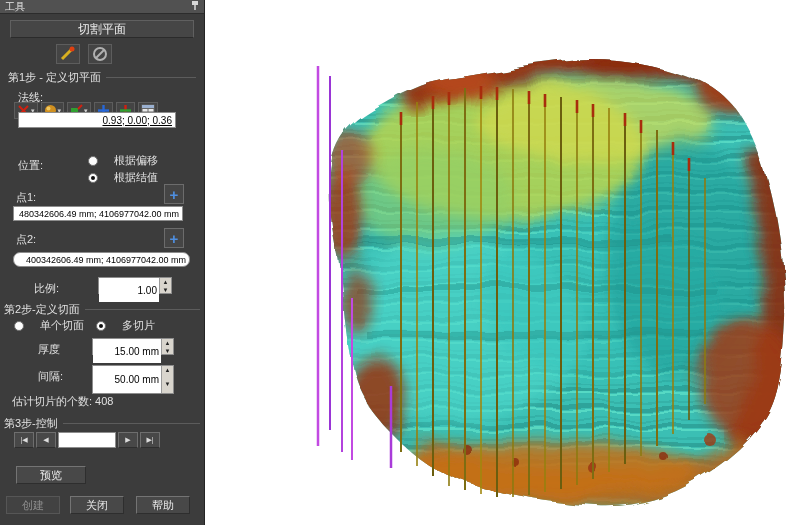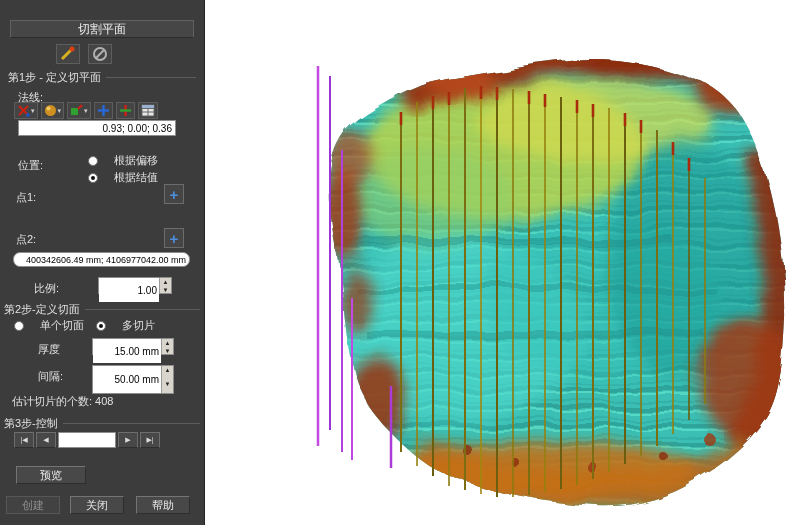--- a/index.html
+++ b/index.html
@@ -52,20 +52,29 @@
   .viewport{position:absolute;left:205px;top:0;width:588px;height:525px;background:#fff}
   .viewport svg{display:block}
 </style>
 </head>
 <body>
 
 <div class="app">
 
   <div class="panel">
 
+    <div class="titlebar">
+      <span>工具</span>
+      <span>
+        <svg width="8" height="11">
+            <rect x="1" y="1" width="6" height="4" fill="#d8d8d8"></rect>
+            <line x1="4" y1="5" x2="4" y2="10" stroke="#d8d8d8" stroke-width="1.5"></line>
+          </svg>
+      </span>
+    </div>
 
     <div class="hdrbox">
       <span>切割平面</span>
     </div>
 
     <div class="toolrow" style="left:56px;top:44px">
       <span class="ico">
         <svg width="18" height="16">
           <line x1="3" y1="13" x2="12" y2="4" stroke="#d8b020" stroke-width="3"></line>
           <circle cx="13" cy="3" r="2.5" fill="#e04010"></circle>
@@ -125,36 +134,37 @@
         <svg width="14" height="13">
           <rect x="1" y="1" width="12" height="11" fill="#e8e8e8" stroke="#666"></rect>
           <line x1="1" y1="4.5" x2="13" y2="4.5" stroke="#666"></line>
           <line x1="1" y1="8" x2="13" y2="8" stroke="#666"></line>
           <line x1="7" y1="1" x2="7" y2="12" stroke="#666"></line>
           <rect x="1" y="1" width="12" height="3" fill="#9ab0d0"></rect>
         </svg>
       </span>
     </div>
 
-    <input class="inp" style="left: 18px; top: 120px; width: 158px; height: 16px;" value="0.93; 0.00; 0.36">
+    <input class="inp" style="left: 18px; top: 112px; width: 158px; height: 16px; text-decoration: underline;" value="0.93; 0.00; 0.36">
 
     <div class="lbl" style="left:18px;top:158px">位置:</div>
     <label class="radio" style="left:88px;top:153px">
       <span class="rb"></span>
       <span>根据偏移</span>
     </label>
     <label class="radio" style="left:88px;top:170px">
       <span class="rb sel"></span>
       <span>根据结值</span>
     </label>
 
     <div class="lbl" style="left:16px;top:190px">点1:</div>
     <span class="pick" style="left:164px;top:184px">
       <span>+</span>
     </span>
+    <input class="inp" style="left: 13px; top: 206px; width: 170px; height: 15px; font-size: 9px;" value="480342606.49 mm; 4106977042.00 mm">
 
     <div class="lbl" style="left:16px;top:232px">点2:</div>
     <span class="pick" style="left:164px;top:228px">
       <span>+</span>
     </span>
     <input class="inp" style="left: 13px; top: 252px; width: 177px; height: 15px; font-size: 9px; border-radius: 7px;" value="400342606.49 mm; 4106977042.00 mm">
 
     <div class="lbl" style="left:34px;top:281px">比例:</div>
     <div class="spinwrap" style="left:98px;top:277px;width:74px;height:17px">
       <input value="1.00" style="">

